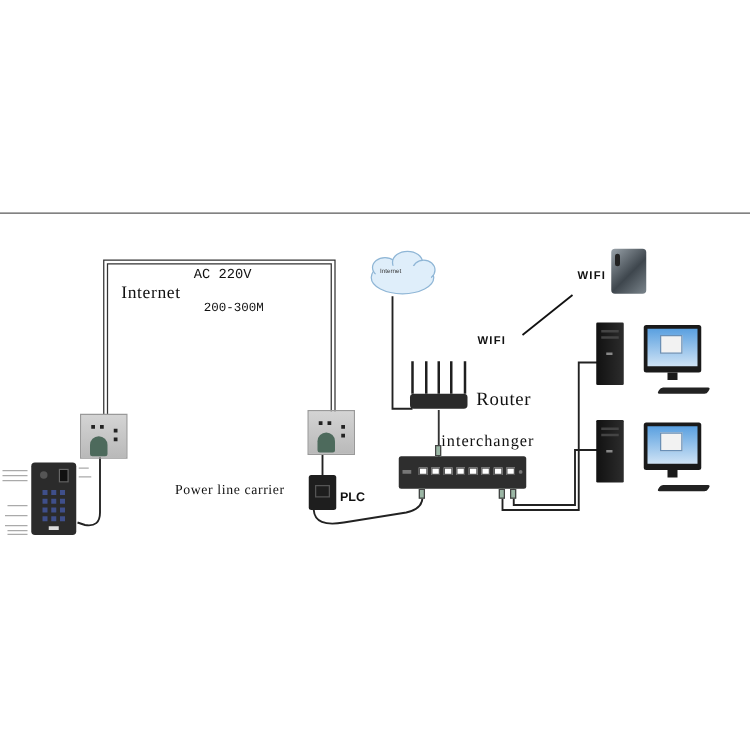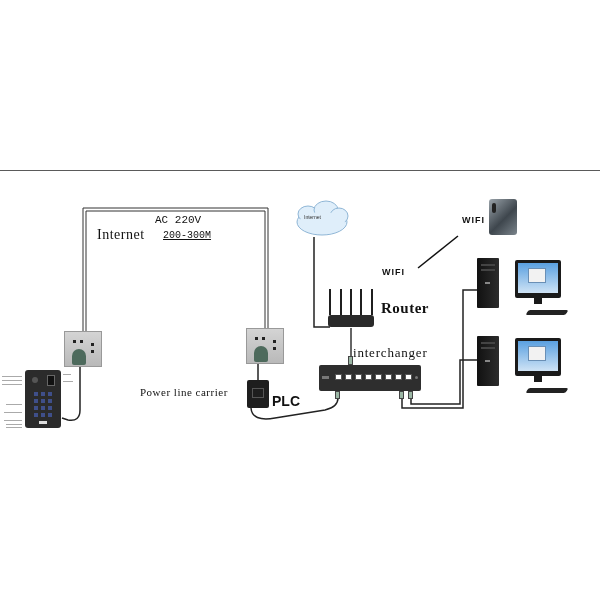--- a/index.html
+++ b/index.html
@@ -75,25 +75,25 @@
     <ellipse cx="322" cy="222" rx="25" ry="13" fill="#dfeefa" stroke="#8fb6d6" stroke-width="1"></ellipse>
     <ellipse cx="308" cy="214" rx="10" ry="8" fill="#dfeefa" stroke="#8fb6d6" stroke-width="1"></ellipse>
     <ellipse cx="326" cy="210" rx="12" ry="9" fill="#dfeefa" stroke="#8fb6d6" stroke-width="1"></ellipse>
     <ellipse cx="339" cy="216" rx="9" ry="8" fill="#dfeefa" stroke="#8fb6d6" stroke-width="1"></ellipse>
     <ellipse cx="322" cy="223" rx="23" ry="11" fill="#dfeefa"></ellipse>
   </g>
 </svg>
 
 <div class="abs lbl-mono" style="left:155px; top:214px; font-size:11px;">AC 220V</div>
 <div class="abs lbl-serif" style="left:97px; top:227px; font-size:14px; letter-spacing:0.5px;">Internet</div>
-<div class="abs lbl-mono" style="left:163px; top:230px; font-size:10px;text-decoration:underline;">200-300M</div>
+<div class="abs lbl-mono" style="left:163px; top:242px; font-size:10px;">200-300M</div>
 <div class="abs lbl-serif" style="left:140px; top:386px; font-size:11px; letter-spacing:0.5px;">Power line carrier</div>
-<div class="abs lbl-sans" style="left:272px; top:393px; font-size:14px; font-weight:bold;">PLC</div>
+<div class="abs lbl-sans" style="left:272px; top:393px; font-size:10px; font-weight:bold;">PLC</div>
 <div class="abs cloud-text">Internet</div>
-<div class="abs lbl-serif" style="left:381px; top:300px; font-size:15px; letter-spacing:0.5px;font-weight:bold;">Router</div>
+<div class="abs lbl-serif" style="left:381px; top:312px; font-size:15px; letter-spacing:0.5px;">Router</div>
 <div class="abs lbl-serif" style="left:353px; top:345px; font-size:13px; letter-spacing:0.8px;">interchanger</div>
 <div class="abs lbl-sans" style="left:382px; top:267px; font-size:9px; font-weight:bold; letter-spacing:1px;">WIFI</div>
 <div class="abs lbl-sans" style="left:462px; top:215px; font-size:9px; font-weight:bold; letter-spacing:1px;">WIFI</div>
 
 <div class="abs outlet" style="left:64px; top:331px;">
   <div class="hole" style="left:8px; top:8px;"></div>
   <div class="hole" style="left:15px; top:8px;"></div>
   <div class="hole" style="left:26px; top:11px;"></div>
   <div class="hole" style="left:26px; top:18px;"></div>
   <div class="plug"></div>

